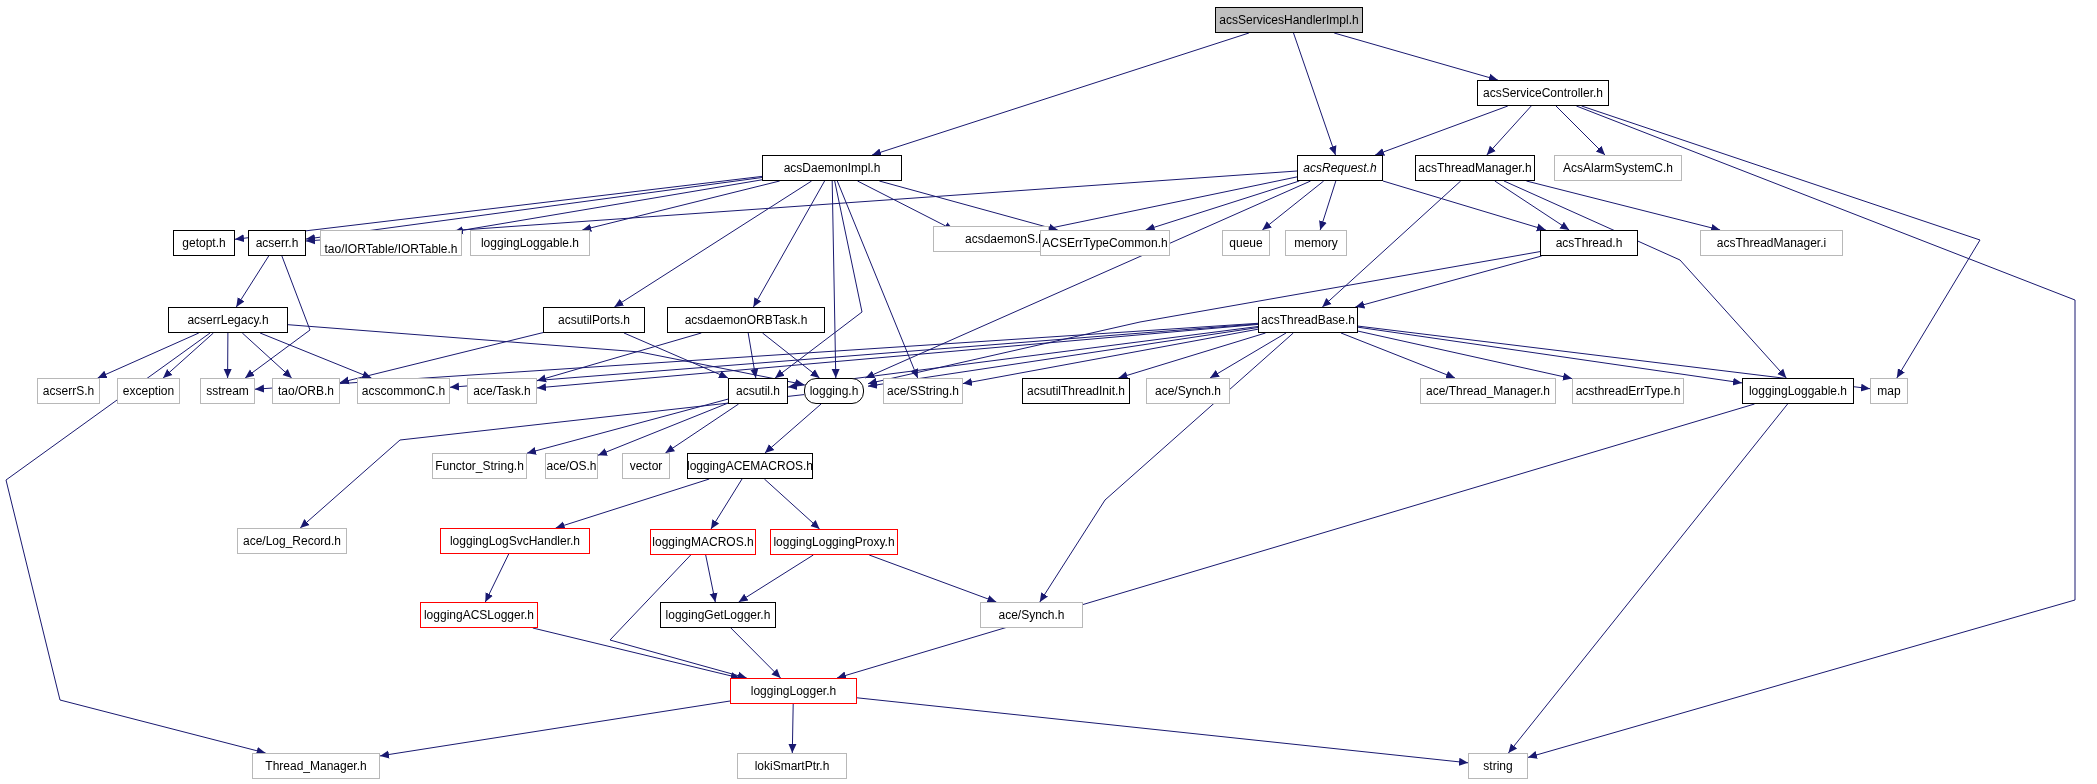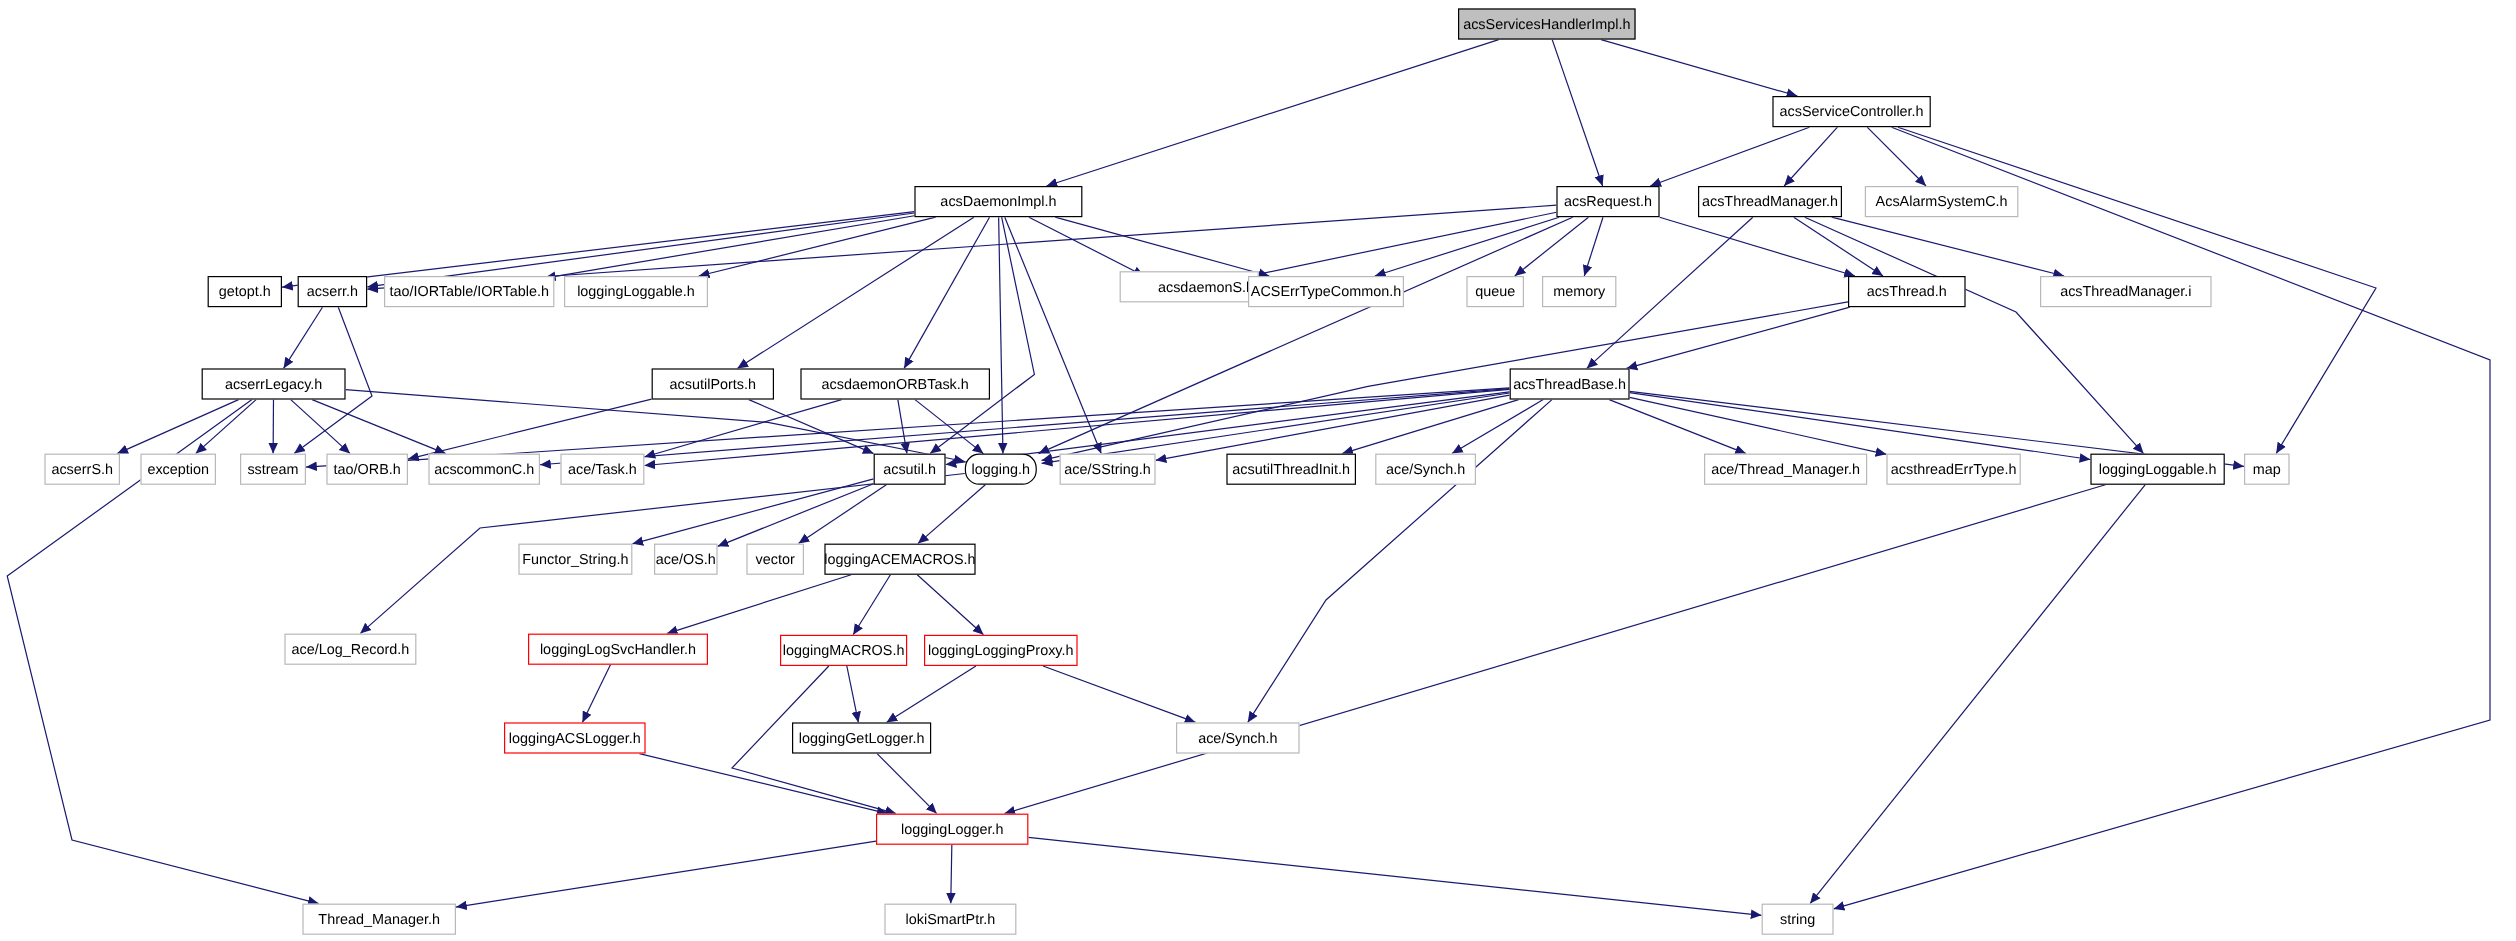--- a/index.html
+++ b/index.html
@@ -109,36 +109,36 @@
   <div id="node-layer">
       <div class="node root" style="left: 1215px; top: 7px; width: 148px; background: rgb(191, 191, 191); border-color: rgb(0, 0, 0);">
         <span>acsServicesHandlerImpl.h</span>
       </div>
       <div class="node internal" style="left: 1477px; top: 80px; width: 132px; background: rgb(255, 255, 255); border-color: rgb(0, 0, 0);">
         <span>acsServiceController.h</span>
       </div>
       <div class="node internal" style="left: 762px; top: 155px; width: 140px; background: rgb(255, 255, 255); border-color: rgb(0, 0, 0);">
         <span>acsDaemonImpl.h</span>
       </div>
-      <div class="node internal" style="left: 1297px; top: 155px; width: 86px; background: rgb(255, 255, 255); border-color: rgb(0, 0, 0);">
+      <div class="node internal" style="left: 1297px; top: 155px; width: 86px; background: rgb(255, 255, 255); border-color: rgb(0, 0, 0); font-style: italic;">
         <span>acsRequest.h</span>
       </div>
       <div class="node internal" style="left: 1415px; top: 155px; width: 120px; background: rgb(255, 255, 255); border-color: rgb(0, 0, 0);">
         <span>acsThreadManager.h</span>
       </div>
       <div class="node external" style="left: 1554px; top: 155px; width: 128px; background: rgb(255, 255, 255); border-color: rgb(184, 184, 184);">
         <span>AcsAlarmSystemC.h</span>
       </div>
       <div class="node internal" style="left: 173px; top: 230px; width: 62px; background: rgb(255, 255, 255); border-color: rgb(0, 0, 0);">
         <span>getopt.h</span>
       </div>
       <div class="node internal" style="left: 248px; top: 230px; width: 58px; background: rgb(255, 255, 255); border-color: rgb(0, 0, 0);">
         <span>acserr.h</span>
       </div>
-      <div class="node external" style="left: 320px; top: 230px; width: 142px; background: rgb(255, 255, 255); border-color: rgb(184, 184, 184);">
+      <div class="node external" style="left: 320px; top: 230px; width: 142px; background: rgb(255, 255, 255); border-color: rgb(184, 184, 184); align-items: flex-end;">
         <span>tao/IORTable/IORTable.h</span>
       </div>
       <div class="node external" style="left: 470px; top: 230px; width: 120px; background: rgb(255, 255, 255); border-color: rgb(184, 184, 184);">
         <span>loggingLoggable.h</span>
       </div>
       <div class="node external" style="left: 933px; top: 226px; width: 116px; background: rgb(255, 255, 255); border-color: rgb(184, 184, 184); padding-left: 28px;">
         <span>acsdaemonS.h</span>
       </div>
       <div class="node external" style="left: 1040px; top: 230px; width: 130px; background: rgb(255, 255, 255); border-color: rgb(184, 184, 184); align-items: center;">
         <span>ACSErrTypeCommon.h</span>

